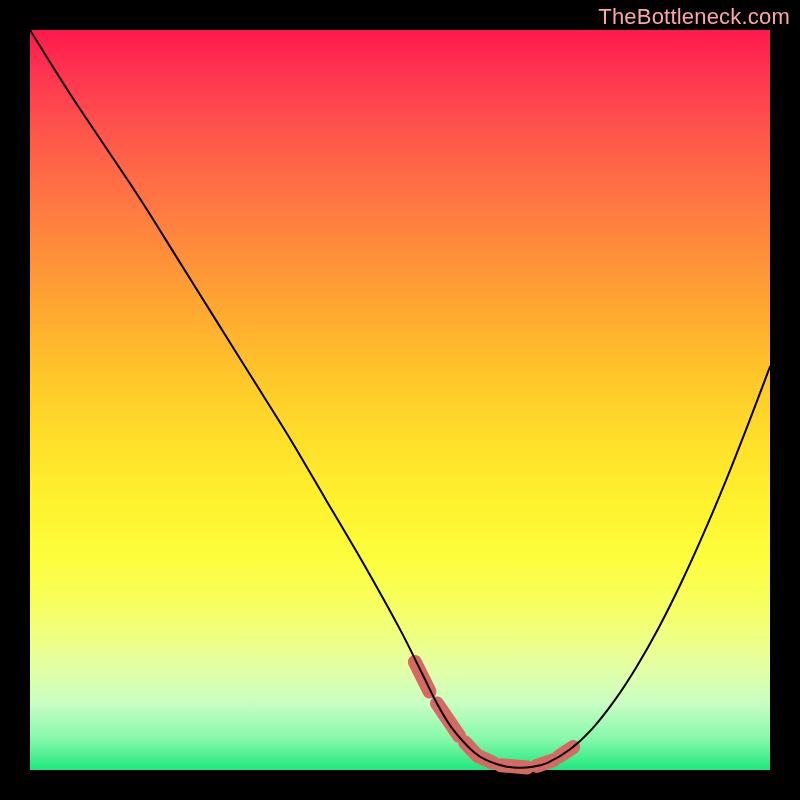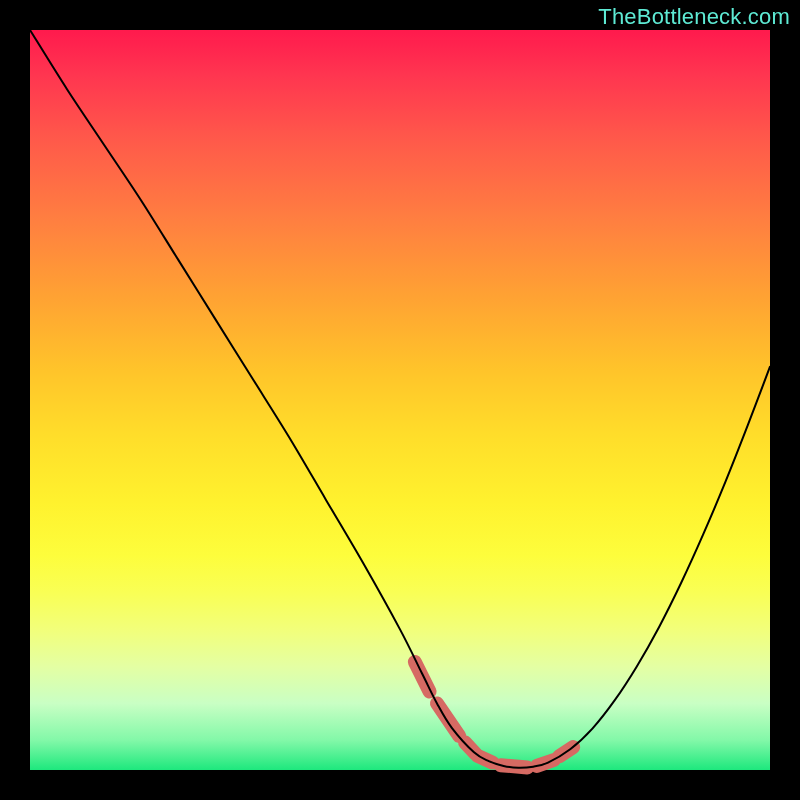--- a/index.html
+++ b/index.html
@@ -8,21 +8,21 @@
     height: 800px;
     background: #000;
     position: relative;
     overflow: hidden;
     font-family: Arial, sans-serif;
   }
   .watermark {
     position: absolute;
     top: 4px;
     right: 10px;
-    color: #5eead4;
+    color: #fca5a5;
     font-size: 22px;
     z-index: 10;
     letter-spacing: 0.2px;
   }
   .plot-area {
     position: absolute;
     left: 30px;
     top: 30px;
     width: 740px;
     height: 740px;

